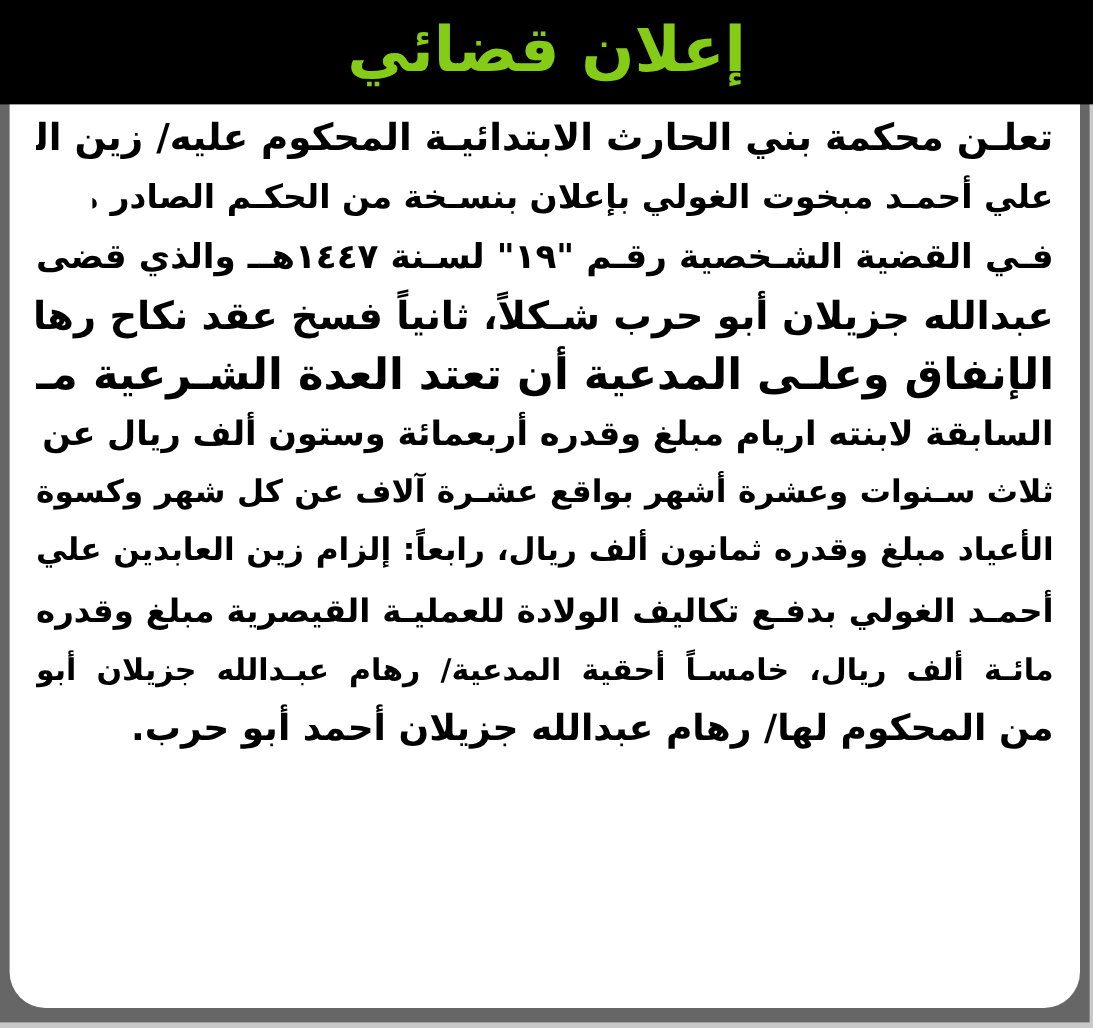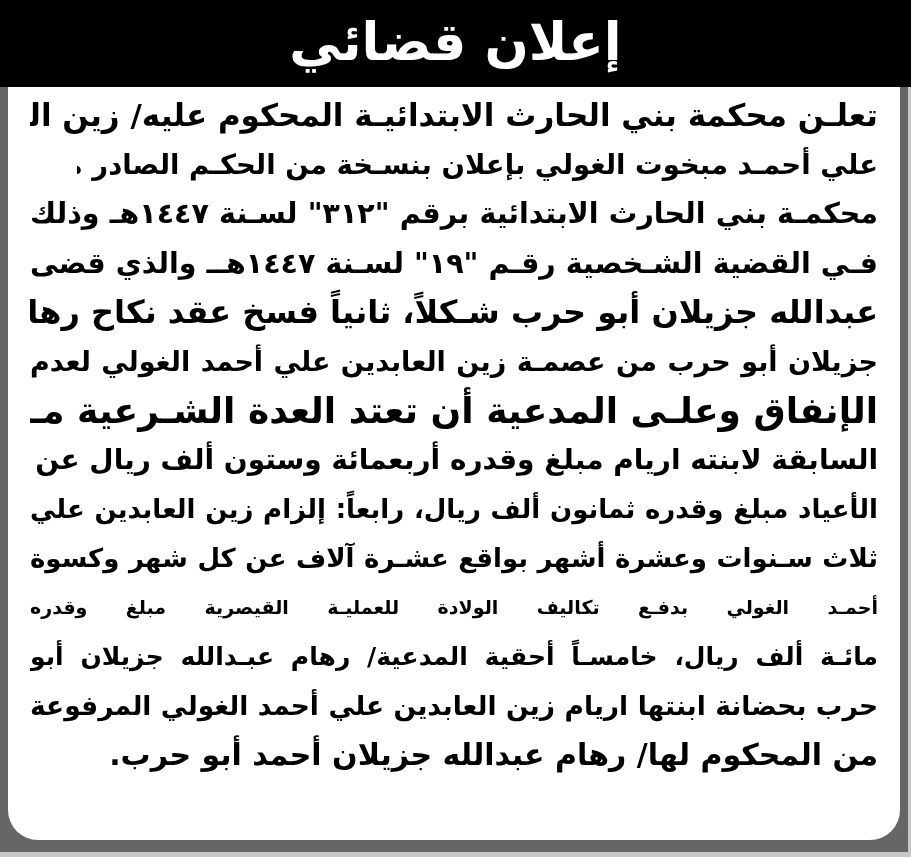--- a/index.html
+++ b/index.html
@@ -15,21 +15,21 @@
       width: 908px; height: 852px;
       background: #666666;
     }
     .header {
       position: absolute; left: 0; top: 0;
       width: 911px; height: 87px;
       background: #000000;
       display: flex; align-items: center; justify-content: center;
     }
     .header-title {
-      color: #ffffff;
+      color: #84cc16;
       font-family: "DejaVu Sans", sans-serif;
       font-weight: bold;
       font-size: 52px;
       line-height: 1;
       direction: rtl;
       margin-top: -4px;
       letter-spacing: -1px;
     }
     .panel {
       position: absolute; left: 8px; top: 87px;
@@ -68,26 +68,23 @@
 <div class="frame"></div>
 
 <div class="header">
   <span class="header-title">إعلان قضائي</span>
 </div>
 
 <div class="panel">
   <div class="body-text">
     <span class="line" style="font-size: 31px;">تعلـن محكمة بني الحارث الابتدائيـة المحكوم عليه/ زين العابدين</span>
     <span class="line" style="font-size: 27.5px; margin-left: 47px;">علي أحمـد مبخوت الغولي بإعلان بنسـخة من الحكـم الصادر من</span>
-    <span class="line" style="font-size: 28.5px;">محكمـة بني الحارث الابتدائية برقم "٣١٢" لسـنة ١٤٤٧هـ وذلك</span>
     <span class="line" style="font-size: 28.5px;">فـي القضية الشـخصية رقـم "١٩" لسـنة ١٤٤٧هــ والذي قضى</span>
     <span class="line" style="font-size: 32px;">عبدالله جزيلان أبو حرب شـكلاً، ثانياً فسخ عقد نكاح رهام عبدالله</span>
-    <span class="line" style="font-size: 27px;">جزيلان أبو حرب من عصمـة زين العابدين علي أحمد الغولي لعدم</span>
     <span class="line" style="font-size: 36px;">الإنفاق وعلـى المدعية أن تعتد العدة الشـرعية مـن تاريخ النطق</span>
     <span class="line" style="font-size: 28px;">السابقة لابنته اريام مبلغ وقدره أربعمائة وستون ألف ريال عن مدة</span>
+    <span class="line" style="font-size: 26px;">ثلاث سـنوات وعشرة أشهر بواقع عشـرة آلاف عن كل شهر وكسوة</span>
     <span class="line" style="font-size: 26px;">الأعياد مبلغ وقدره ثمانون ألف ريال، رابعاً: إلزام زين العابدين علي</span>
-    <span class="line" style="font-size: 26px;">ثلاث سـنوات وعشرة أشهر بواقع عشـرة آلاف عن كل شهر وكسوة</span>
-    <span class="line" style="font-size: 19px;">أحمـد الغولي بدفـع تكاليف الولادة للعمليـة القيصرية مبلغ وقدره</span>
+    <span class="line" style="font-size: 27px;">أحمـد الغولي بدفـع تكاليف الولادة للعمليـة القيصرية مبلغ وقدره</span>
     <span class="line" style="font-size: 25px;">مائـة ألف ريال، خامسـاً أحقية المدعية/ رهام عبـدالله جزيلان أبو</span>
-    <span class="line" style="font-size: 26.5px;">حرب بحضانة ابنتها اريام زين العابدين علي أحمد الغولي المرفوعة</span>
     <span class="line last" style="font-size: 30px;">من المحكوم لها/ رهام عبدالله جزيلان أحمد أبو حرب.</span>
   </div>
 </div>
 
 </body></html>

